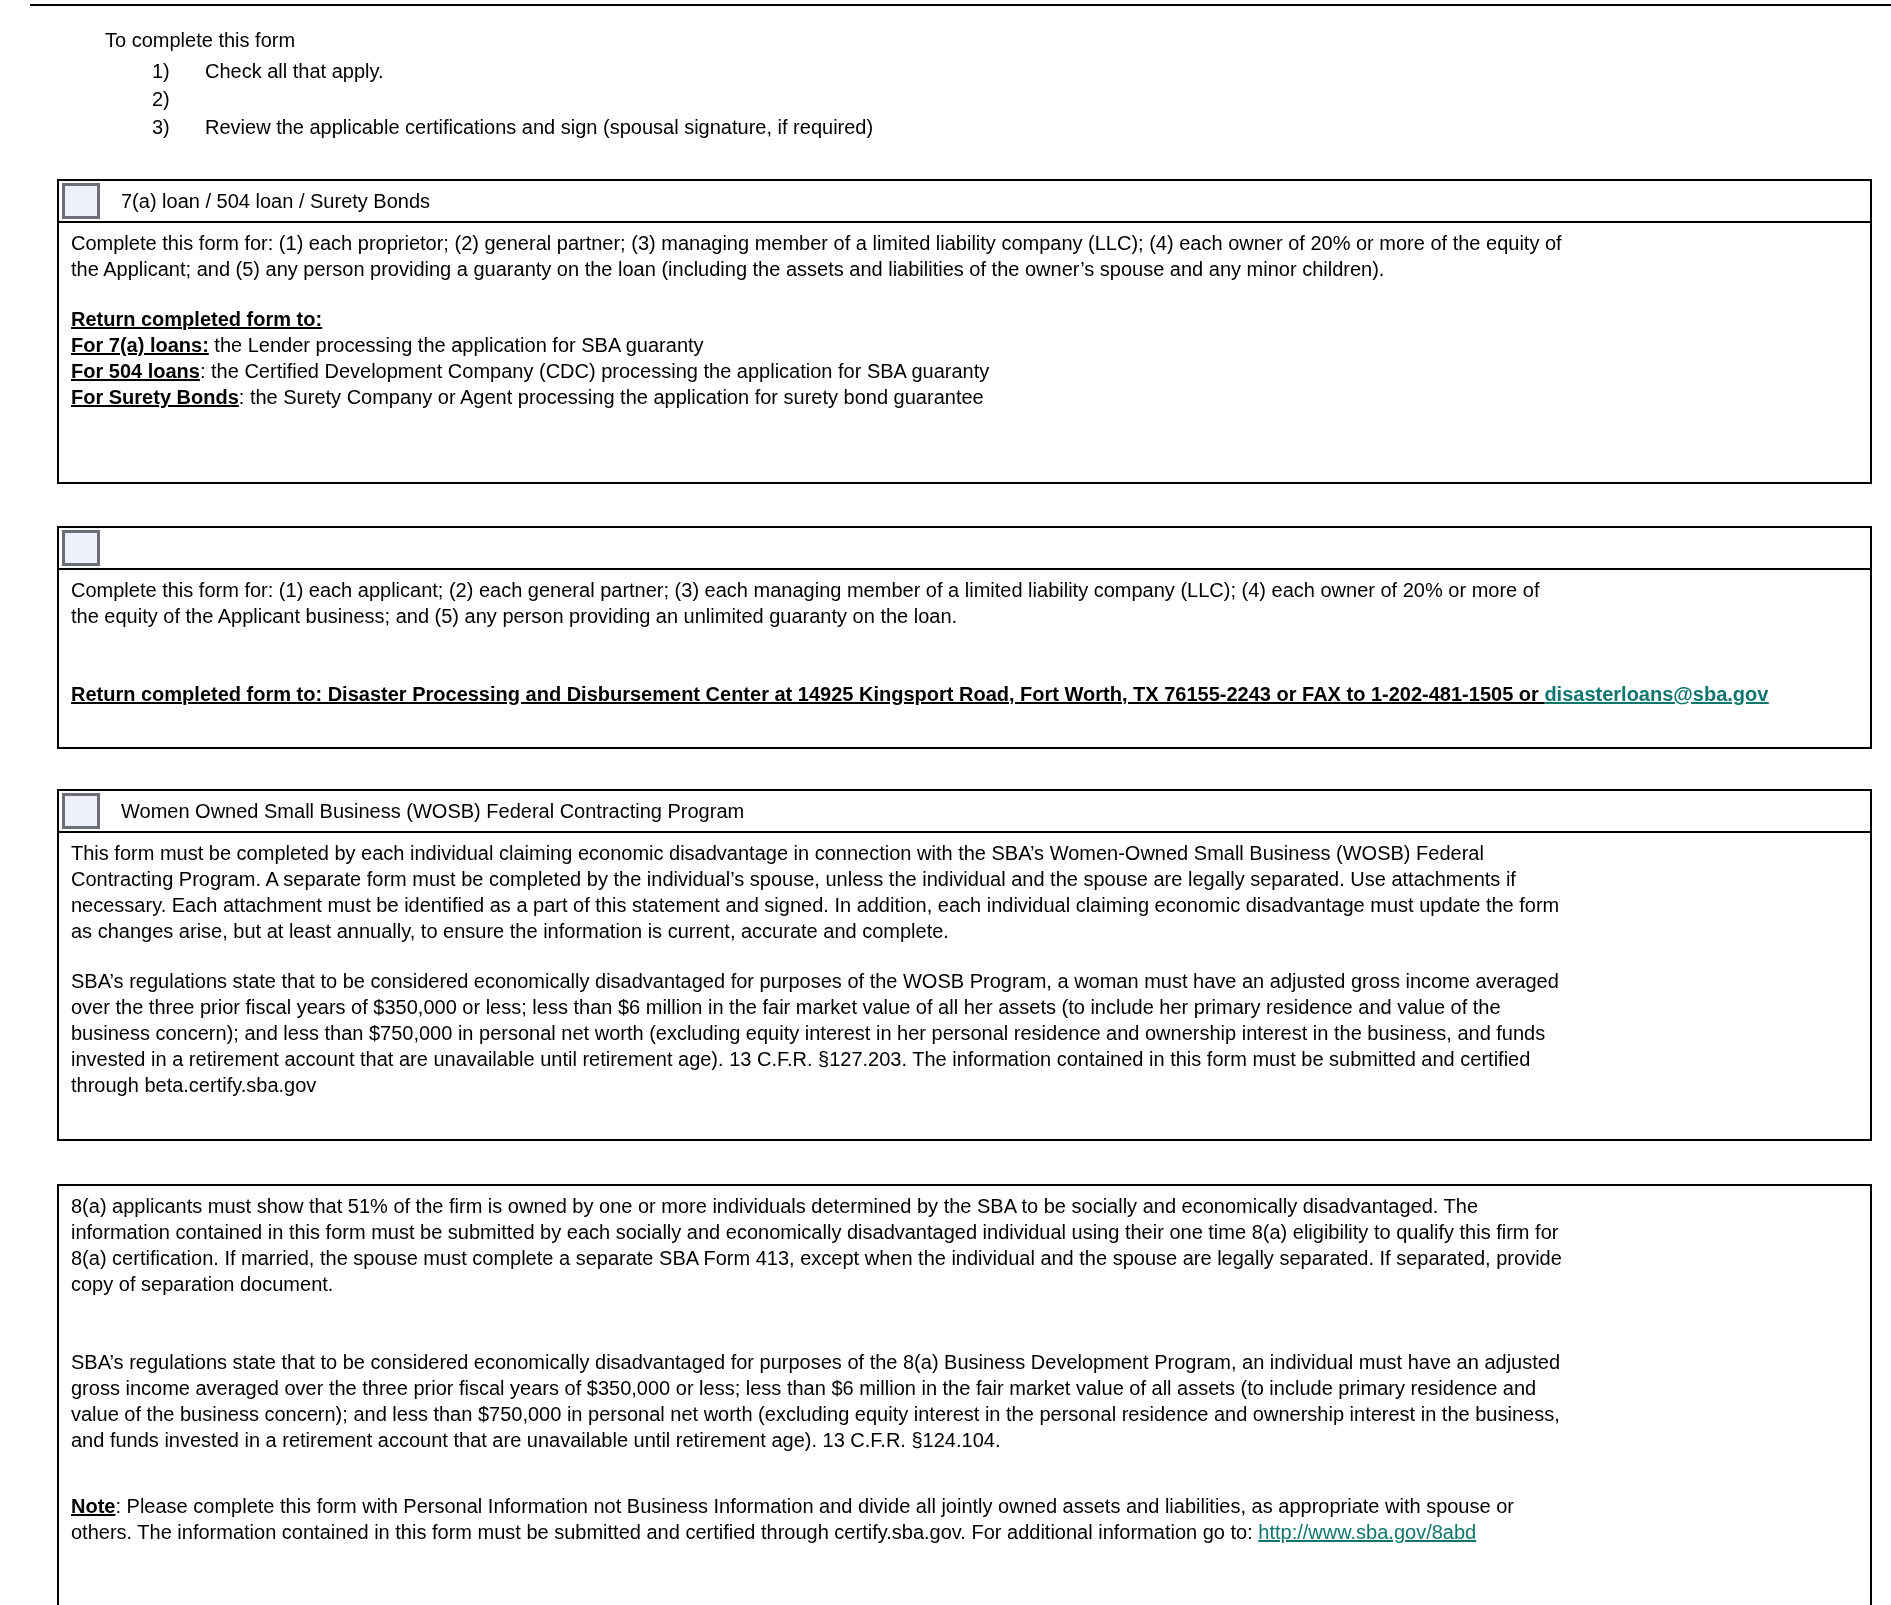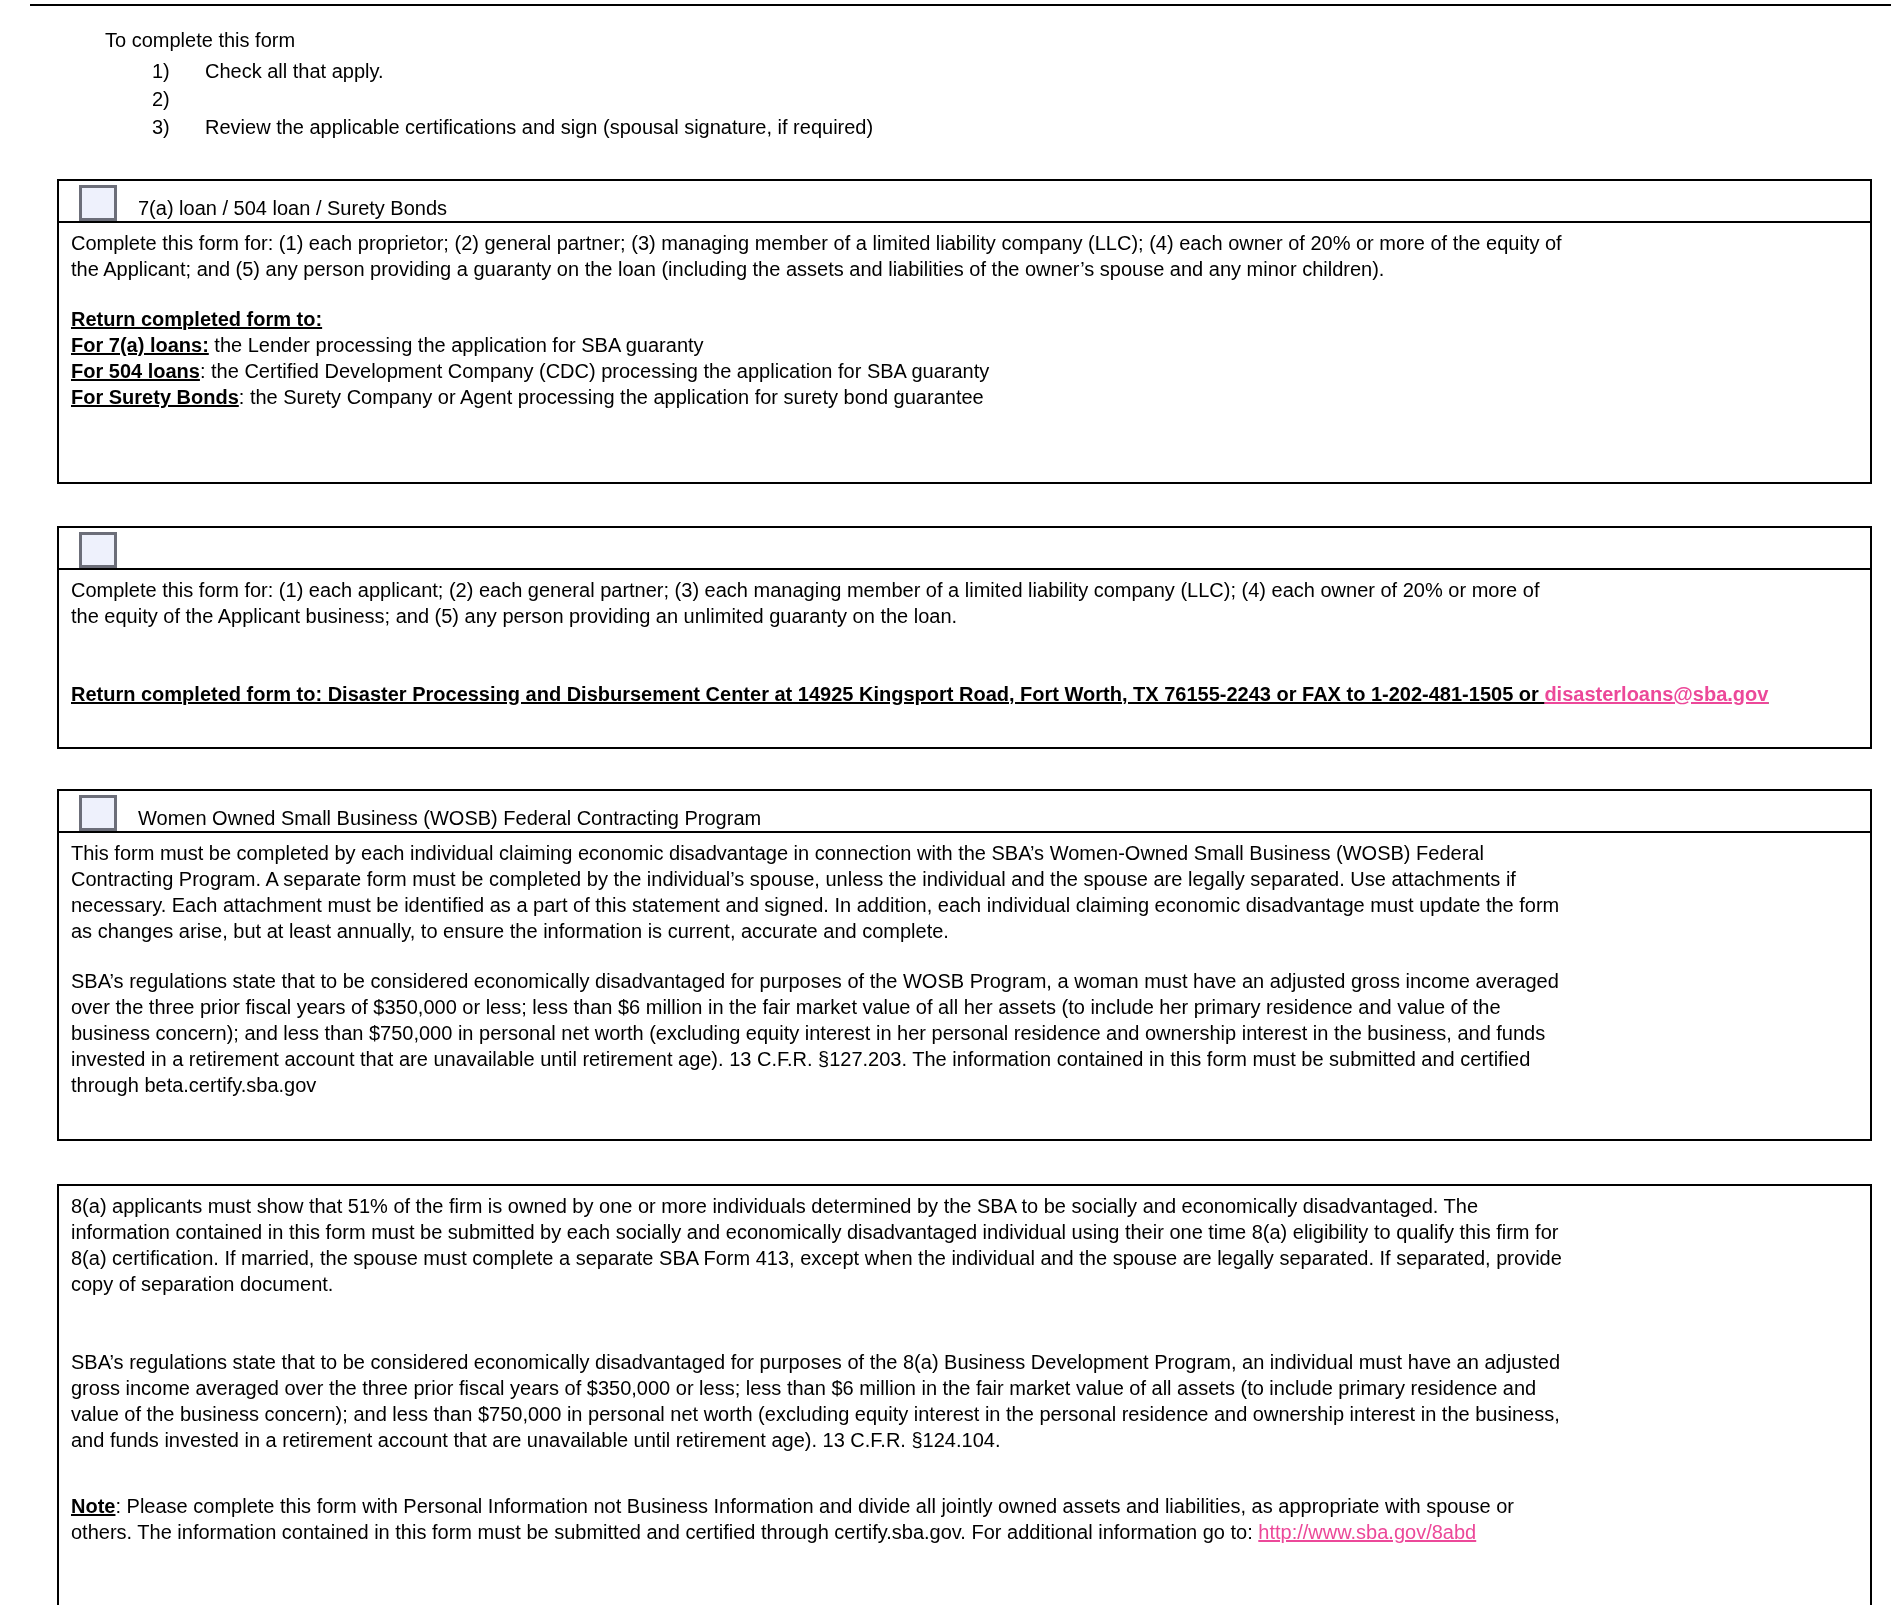--- a/index.html
+++ b/index.html
@@ -33,43 +33,43 @@
   
   .box {
     box-sizing: border-box;
     margin-left: 57px;
     width: 1815px;
     border: 2px solid #000;
     background: #fff;
   }
   .box-header {
     display: flex;
-    align-items: flex-end;
+    align-items: center;
     min-height: 40px;
     border-bottom: 2px solid #000;
-    padding-left: 20px;
+    padding-left: 3px;
   }
   .checkbox {
     box-sizing: border-box;
     width: 38px;
     height: 36px;
     border: 3px solid #6c6e79;
     background: #eef1fc;
     flex: 0 0 38px;
   }
   .box-title { margin-left: 21px; }
   .box-body { padding: 7px 9px 0 12px; }
   .box-body p { margin: 0; max-width: 1495px; }
   p.full { max-width: 1795px; }
   .bold { font-weight: bold; text-decoration: underline; }
   .gap-1 { height: 24px; }
   .gap-2 { height: 52px; }
   .gap-3 { height: 40px; }
   a.link, .link {
-    color: #ec4899;
+    color: #0f766e;
     text-decoration: underline;
     cursor: pointer;
   }
   #box-loan     { margin-top: 38px; min-height: 305px; }
   #box-disaster { margin-top: 42px; min-height: 223px; }
   #box-wosb     { margin-top: 40px; min-height: 352px; }
   #box-8a       { margin-top: 43px; min-height: 424px; }
 </style>
 </head>
 <body>

